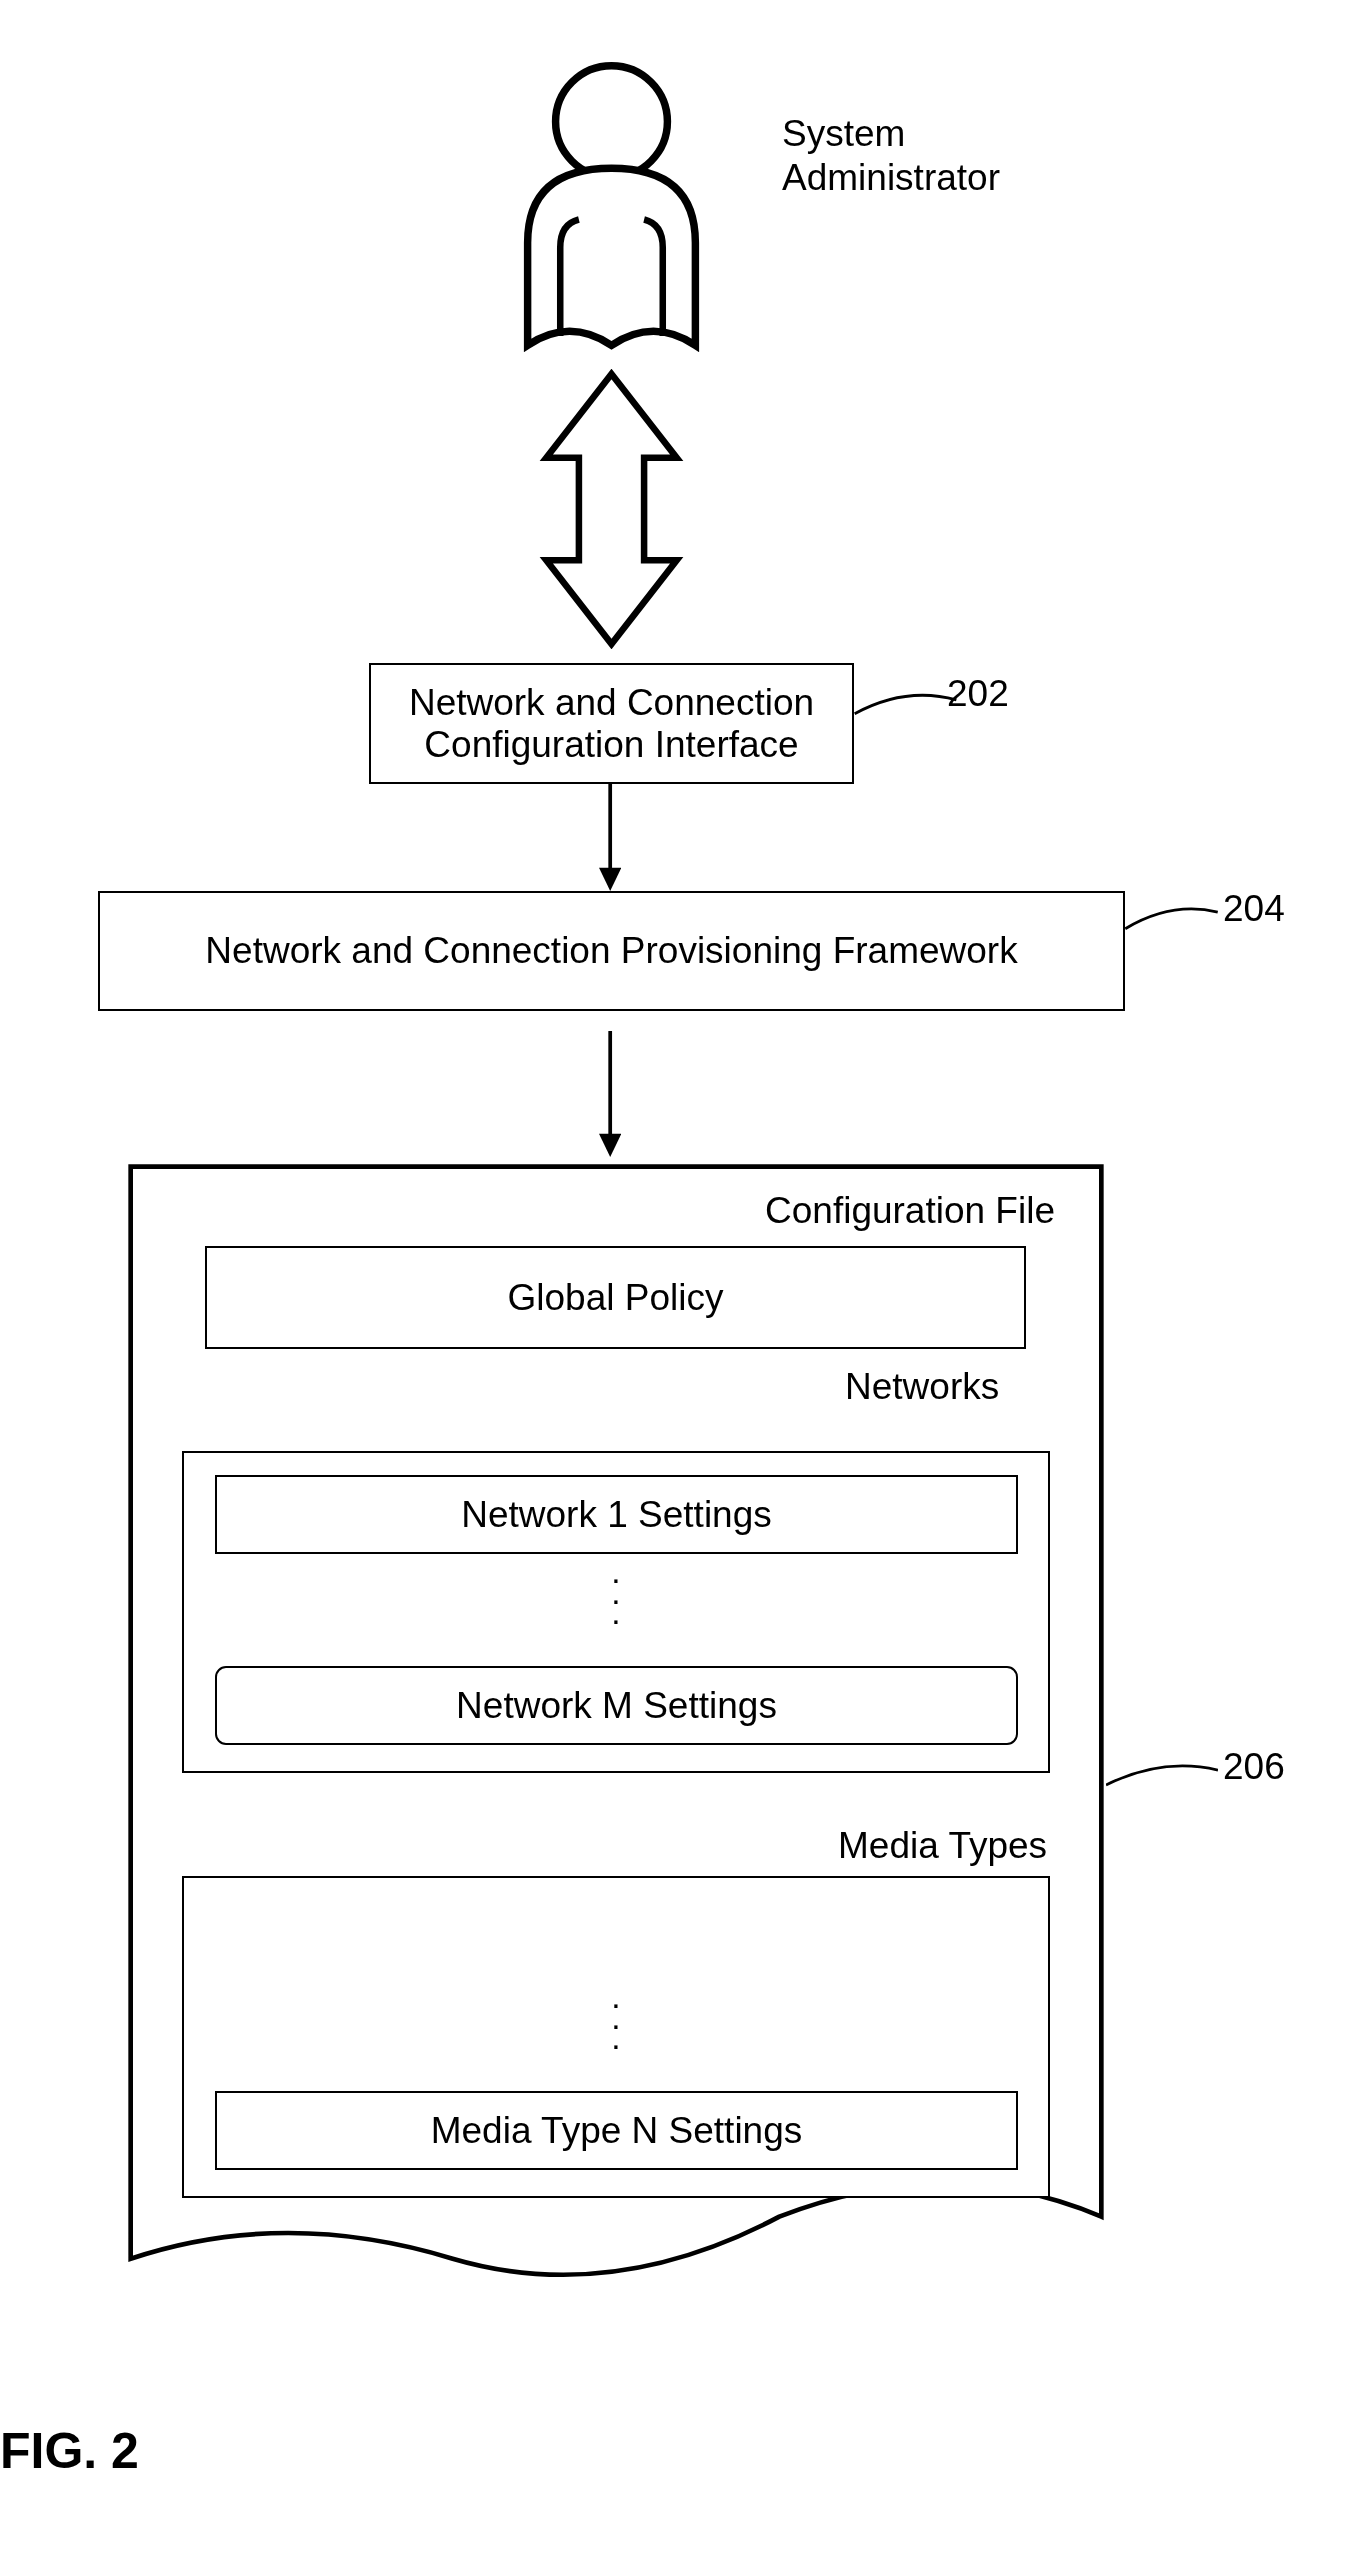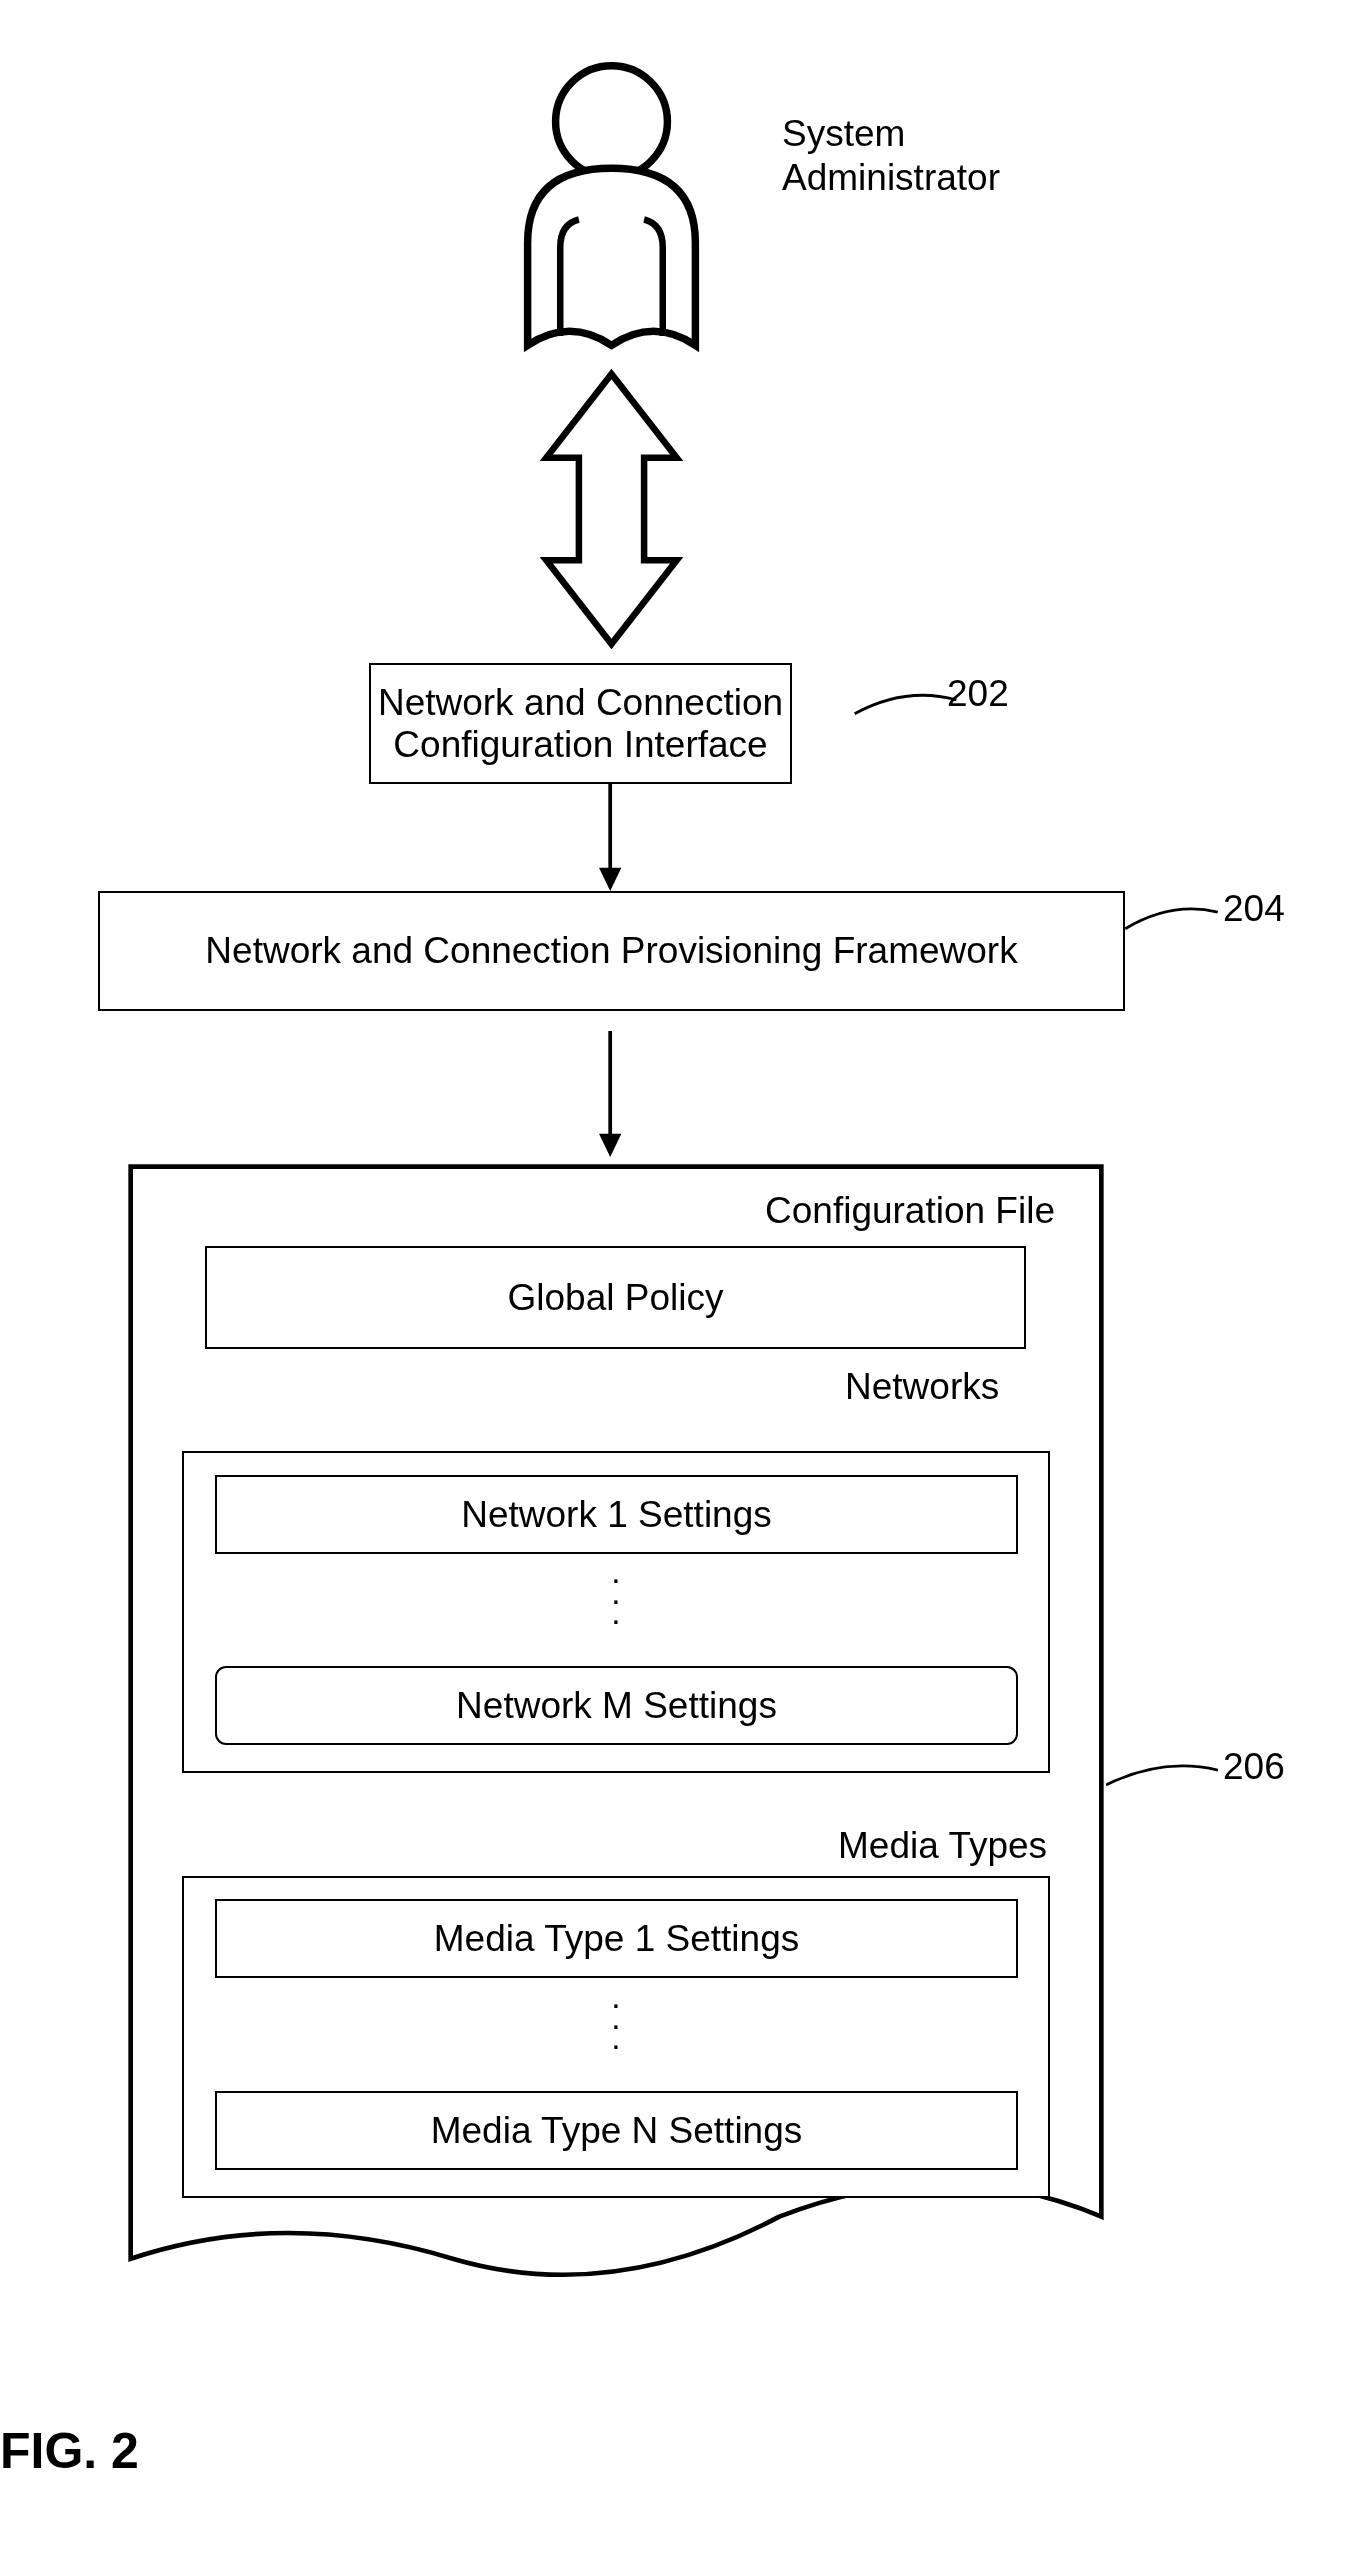--- a/index.html
+++ b/index.html
@@ -73,21 +73,21 @@
     <path d="M 70 300 L 70 205 Q 70 180 90 175" fill="none" stroke="#000" stroke-width="7"></path>
     <path d="M 180 300 L 180 205 Q 180 180 160 175" fill="none" stroke="#000" stroke-width="7"></path>
   </svg>
   <div class="label" style="left:782px; top:112px; white-space:pre; text-align:left;">System
 Administrator</div>
 
   <svg style="left:537px; top:369px;" width="149" height="280" viewBox="0 0 160 300">
     <path d="M 80 5 L 150 95 L 115 95 L 115 205 L 150 205 L 80 295 L 10 205 L 45 205 L 45 95 L 10 95 Z" fill="#fff" stroke="#000" stroke-width="7" stroke-linejoin="miter"></path>
   </svg>
 
-  <div class="box" style="left:369px; top:663px; width:423px; height:121px; white-space:pre;">Network and Connection
+  <div class="box" style="left:369px; top:663px; width:485px; height:121px; white-space:pre;">Network and Connection
 Configuration Interface</div>
 
   <svg style="left:854px; top:686px;" width="103" height="37" viewBox="0 0 110 40">
     <path d="M 0 30 Q 55 0 110 15" fill="none" stroke="#000" stroke-width="3"></path>
   </svg>
   <div class="label" style="left:947px; top:672px;">202</div>
 
   <svg style="left:599px; top:784px;" width="22.4" height="107" viewBox="0 0 24 115">
     <line x1="12" y1="0" x2="12" y2="95" stroke="#000" stroke-width="4"></line>
     <polygon points="12,115 0,90 24,90" fill="#000"></polygon>
@@ -123,19 +123,18 @@
   <div class="vdots" style="left:182px; top:1568px; width:868px;">·<br>·<br>·</div>
   <div class="box" style="left:215px; top:1666px; width:803px; height:79px;border-radius:11px;">Network M Settings</div>
 
   <svg style="left:1106px; top:1757px;" width="112" height="42" viewBox="0 0 120 45">
     <path d="M 0 30 Q 60 0 120 14" fill="none" stroke="#000" stroke-width="3"></path>
   </svg>
   <div class="label" style="left:1223px; top:1745px;">206</div>
 
   <div class="inner-title" style="left:798px; top:1825px;margin-left:40px;">Media Types</div>
   <div class="box" style="left:182px; top:1876px; width:868px; height:322px; display:block;"></div>
-  <div class="box" style="left:215px; top:1899px; width:803px; height:79px;">Media Type 1 Settings</div>
   <div class="vdots" style="left:182px; top:1993px; width:868px;">·<br>·<br>·</div>
   <div class="box" style="left:215px; top:2091px; width:803px; height:79px;">Media Type N Settings</div>
 
   <div class="fig-label" style="left:0px; top:2422px; width:1353px;">FIG. 2</div>
 </div>
 
 
 </body></html>

